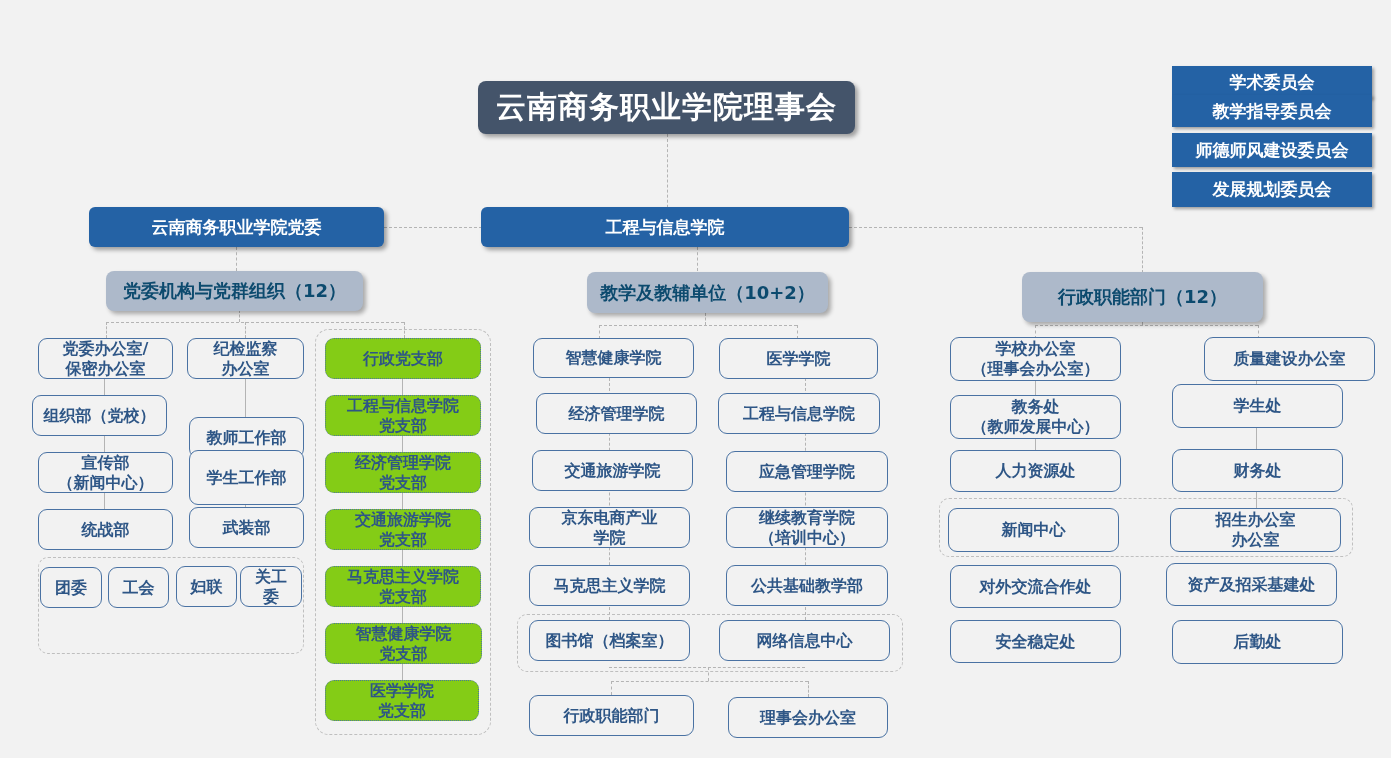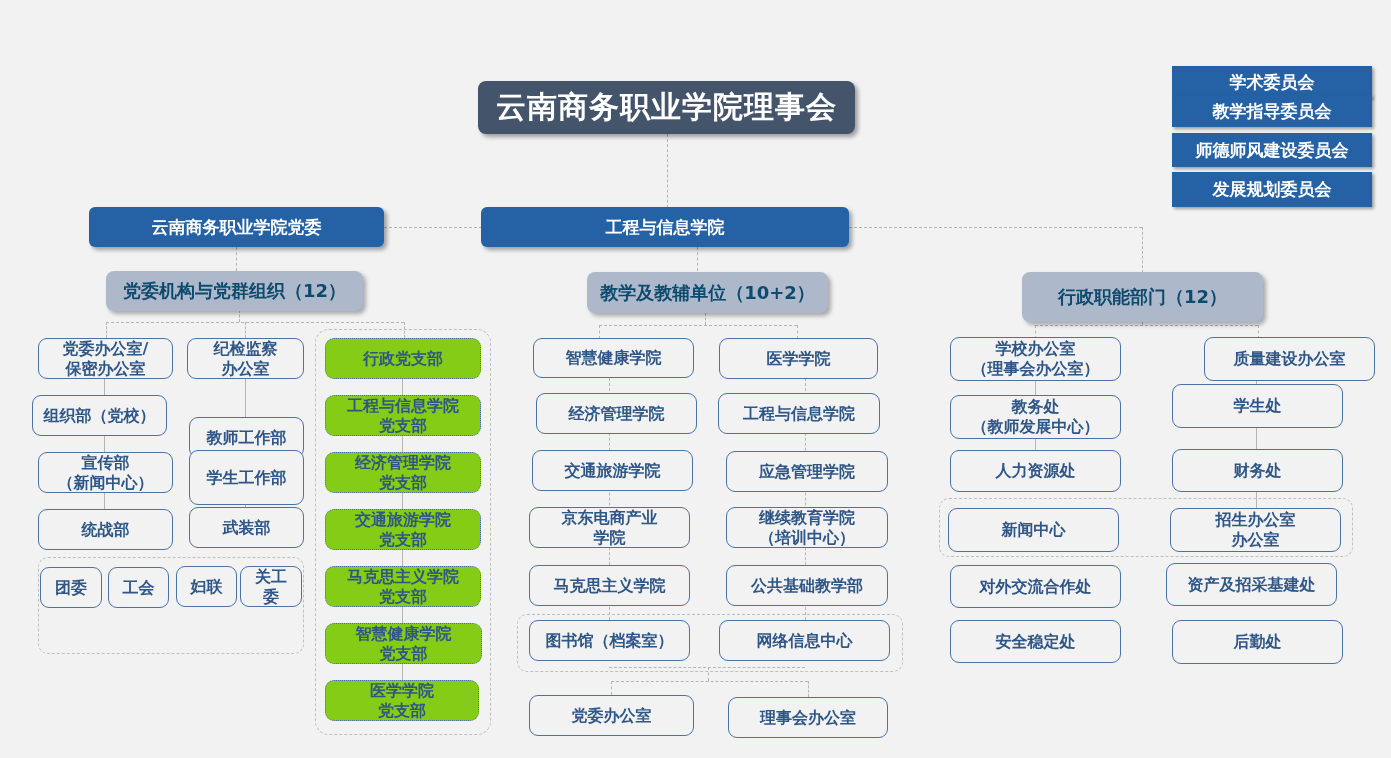--- a/index.html
+++ b/index.html
@@ -144,21 +144,21 @@
 <div class="abs node" style="left:719px;top:338px;width:159px;height:41px;">医学学院</div>
 <div class="abs node" style="left:718px;top:393px;width:162px;height:41px;">工程与信息学院</div>
 <div class="abs node" style="left:726px;top:451px;width:162px;height:41px;">应急管理学院</div>
 <div class="abs node" style="left:726px;top:507px;width:162px;height:41px;">继续教育学院
 （培训中心）</div>
 <div class="abs node" style="left:726px;top:565px;width:162px;height:41px;">公共基础教学部</div>
 
 <div class="abs node" style="left:529px;top:620px;width:161px;height:41px;">图书馆（档案室）</div>
 <div class="abs node" style="left:719px;top:620px;width:171px;height:41px;">网络信息中心</div>
 
-<div class="abs node" style="left:529px;top:695px;width:165px;height:41px;">党委办公室</div>
+<div class="abs node" style="left:529px;top:695px;width:165px;height:41px;">行政职能部门</div>
 <div class="abs node" style="left:728px;top:697px;width:160px;height:41px;">理事会办公室</div>
 
 <div class="abs node" style="left:950px;top:337px;width:171px;height:44px;">学校办公室
 （理事会办公室）</div>
 <div class="abs node" style="left:950px;top:395px;width:171px;height:44px;">教务处
 （教师发展中心）</div>
 <div class="abs node" style="left:950px;top:450px;width:171px;height:42px;">人力资源处</div>
 <div class="abs node" style="left:948px;top:508px;width:171px;height:44px;">新闻中心</div>
 <div class="abs node" style="left:950px;top:565px;width:171px;height:43px;">对外交流合作处</div>
 <div class="abs node" style="left:950px;top:620px;width:171px;height:43px;">安全稳定处</div>

